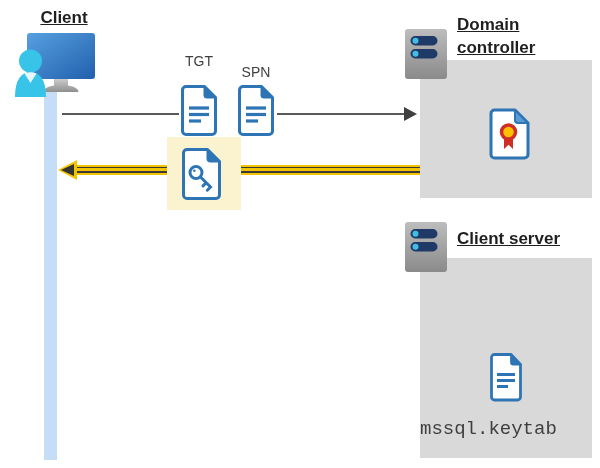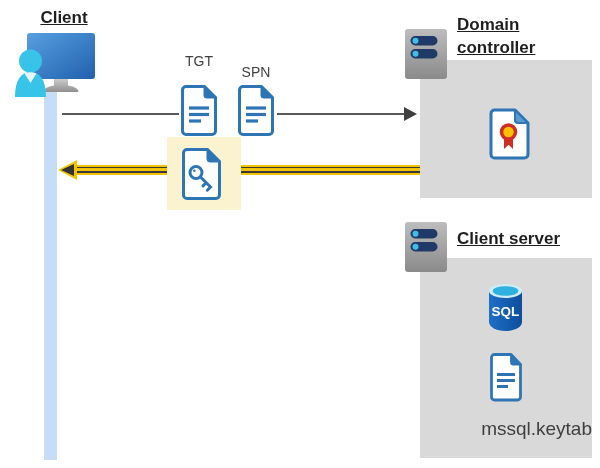--- a/index.html
+++ b/index.html
@@ -34,21 +34,21 @@
   .yellow-head-outer{
     width:0;height:0;border-top:10px solid transparent;border-bottom:10px solid transparent;
     border-right:19px solid var(--accent-yellow,#f2c400);
   }
   .yellow-head-inner{
     width:0;height:0;border-top:6.5px solid transparent;border-bottom:6.5px solid transparent;
     border-right:13px solid #333333;
   }
   .highlight-box{background:var(--highlight-yellow,#fbf3d0);}
   .keytab{
-    font-size:19px;color:var(--label-text,#3f3f3f);text-align:right;
+    font-size:19px;color:var(--label-text,#3f3f3f);text-align:left;font-family:Liberation Mono, monospace;
   }
   svg{display:block;}
 </style>
 </head>
 <body>
 
 <div id="canvas">
 
   <div class="abs gray-box" style="left:420px;top:60px;width:172px;height:138px;"></div>
   <div class="abs gray-box" style="left:420px;top:258px;width:172px;height:200px;"></div>
@@ -152,34 +152,20 @@
         </linearGradient>
       </defs>
       <rect x="1" y="1" width="42" height="50" rx="3" fill="url(#srv2)"></rect>
       <rect x="6.5" y="8" width="27" height="9.5" rx="4.75" fill="#1f3a66"></rect>
       <circle cx="11.5" cy="12.75" r="3" fill="#41bde8"></circle>
       <rect x="6.5" y="21" width="27" height="9.5" rx="4.75" fill="#1f3a66"></rect>
       <circle cx="11.5" cy="25.75" r="3" fill="#41bde8"></circle>
     </svg>
   </div>
 
-  <div class="abs" style="left:487px;top:282px;">
-    <svg width="37" height="50" viewBox="0 0 37 50">
-      <defs>
-        <linearGradient id="sqlg" x1="0" y1="0" x2="1" y2="0">
-          <stop offset="0" stop-color="#1e6fc8"></stop>
-            <stop offset="1" stop-color="#0d4e9b"></stop>
-        </linearGradient>
-      </defs>
-      <path d="M2 9 V40 C2 45 9.4 49 18.5 49 C27.6 49 35 45 35 40 V9 Z" fill="url(#sqlg)"></path>
-      <ellipse cx="18.5" cy="9" rx="16.5" ry="7" fill="#cdeef9"></ellipse>
-      <ellipse cx="18.5" cy="9" rx="12.8" ry="4.8" fill="#2fb0de"></ellipse>
-      <text x="18.5" y="34" text-anchor="middle" font-family="Liberation Sans, sans-serif" font-size="13.5" font-weight="bold" fill="#ffffff">SQL</text>
-    </svg>
-  </div>
 
   <div class="abs" style="left:489px;top:352px;">
     <svg width="34" height="51" viewBox="0 0 34 51">
       <path d="M5.5 2.5 H22 L31.5 12.5 V45 a3 3 0 0 1-3 3 H5.5 A3 3 0 0 1 2.5 45 V5.5 A3 3 0 0 1 5.5 2.5 Z" fill="#ffffff" stroke="#2e75b6" stroke-width="2.8" stroke-linejoin="round"></path>
       <path d="M22 2.5 L31.5 12.5 H24.3 a2.3 2.3 0 0 1-2.3-2.3 Z" fill="#2e75b6" stroke="#2e75b6" stroke-width="1.8" stroke-linejoin="round"></path>
       <line x1="8" y1="22.5" x2="26" y2="22.5" stroke="#2e75b6" stroke-width="3"></line>
       <line x1="8" y1="28.5" x2="26" y2="28.5" stroke="#2e75b6" stroke-width="3"></line>
       <line x1="8" y1="34.5" x2="19" y2="34.5" stroke="#2e75b6" stroke-width="3"></line>
     </svg>
   </div>

